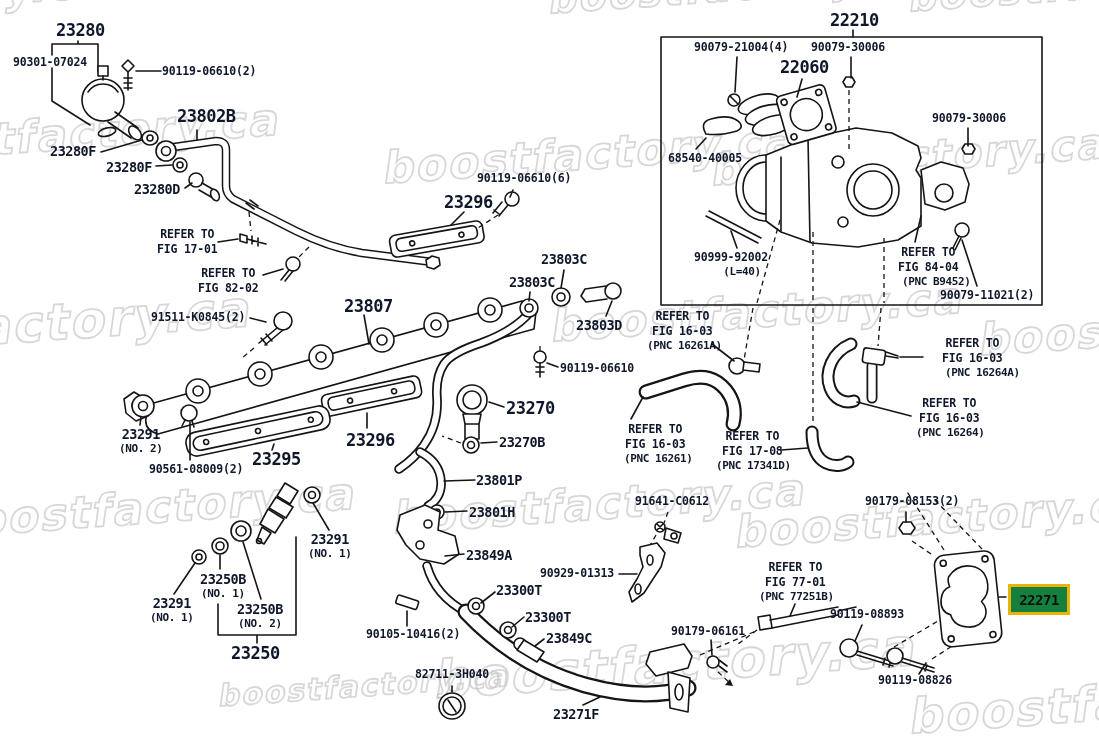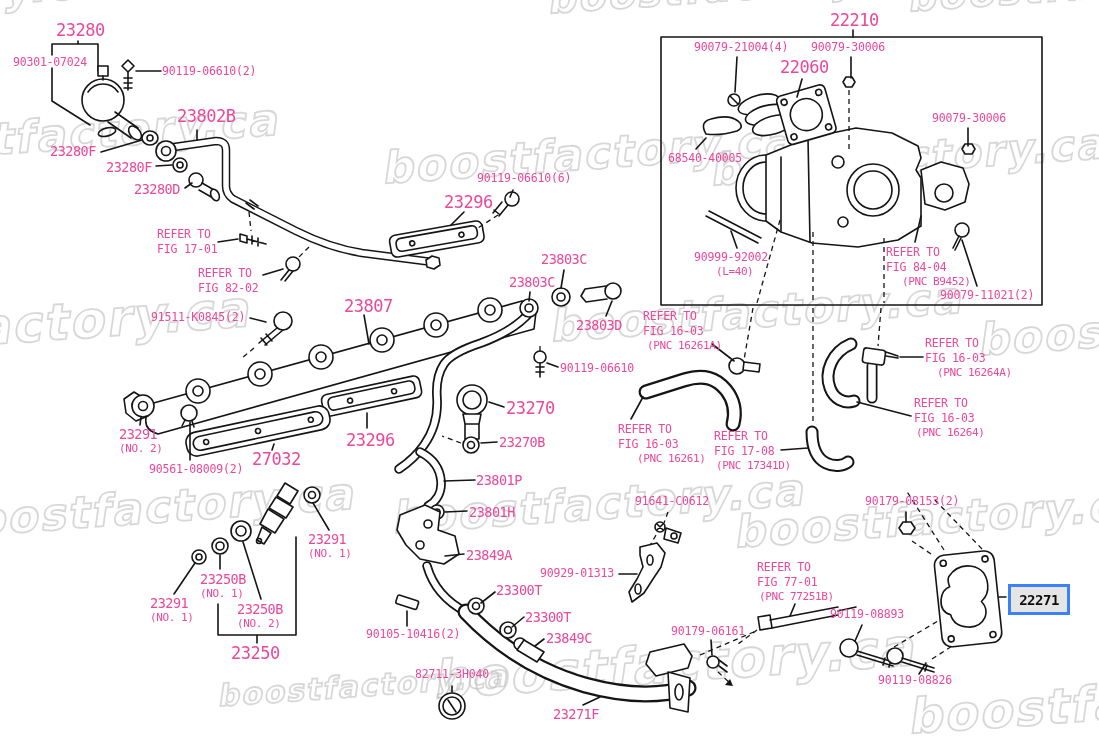--- a/index.html
+++ b/index.html
@@ -11,28 +11,28 @@
       opacity:.65;transform:rotate(-4deg) skewX(-12deg);transform-origin:left top;
       letter-spacing:2px;pointer-events:none;}
   
   svg{position:absolute;left:0;top:0;}
   .k{stroke:#151515;fill:none;stroke-width:1.6;stroke-linecap:round;stroke-linejoin:round;}
   .kw{stroke:#151515;fill:#fff;stroke-width:1.6;stroke-linejoin:round;}
   .dash{stroke:#151515;fill:none;stroke-width:1.3;stroke-dasharray:5 4;}
   .tb{stroke:#151515;fill:none;stroke-linecap:round;}
   .tw{stroke:#fff;fill:none;stroke-linecap:round;}
   
-  .lbl{position:absolute;color:#ec4899;font-weight:normal;white-space:nowrap;}
+  .lbl{position:absolute;color:#0f172a;font-weight:bold;white-space:nowrap;text-align:center;}
   .s-xl{font-size:17px;line-height:20px;letter-spacing:-0.5px;}
   .s-lg{font-size:13.5px;line-height:16px;letter-spacing:-0.5px;}
   .s-sm{font-size:11.5px;line-height:15px;letter-spacing:-0.2px;}
   .s-xs{font-size:11px;line-height:14px;letter-spacing:-0.4px;}
   .hl-box{position:absolute;left:1008px;top:584px;width:56px;height:25px;
-      border:3px solid #3b82f6;display:flex;align-items:center;justify-content:center;
-      font-weight:bold;font-size:14px;color:#0d0d0d;background:#e5e5e5;letter-spacing:-0.5px;}
+      border:3px solid #eab308;display:flex;align-items:center;justify-content:center;
+      font-weight:bold;font-size:14px;color:#0d0d0d;background:#15803d;letter-spacing:-0.5px;}
 </style>
 </head>
 <body>
 
 <div id="stage">
   <div id="wms">
       <div class="wm" style="left: -300px; top: -16px; font-size: 44px;">boostfactory.ca</div>
       <div class="wm" style="left: 553px; top: -24px; font-size: 40px;">boostfactory.ca</div>
       <div class="wm" style="left: 913px; top: -26px; font-size: 40px;">boostfactory.ca</div>
       <div class="wm" style="left: -128px; top: 122px; font-size: 44px;">boostfactory.ca</div>
@@ -393,21 +393,21 @@
         <div class="s-lg">23270B</div>
       </div>
       <div class="lbl" style="left: 119px; top: 426px;">
         <div class="s-lg">23291</div>
         <div class="s-xs">(NO. 2)</div>
       </div>
       <div class="lbl" style="left: 346px; top: 430px;">
         <div class="s-xl">23296</div>
       </div>
       <div class="lbl" style="left: 252px; top: 449px;">
-        <div class="s-xl">27032</div>
+        <div class="s-xl">23295</div>
       </div>
       <div class="lbl" style="left: 149px; top: 462px;">
         <div class="s-sm">90561-08009(2)</div>
       </div>
       <div class="lbl" style="left: 476px; top: 472px;">
         <div class="s-lg">23801P</div>
       </div>
       <div class="lbl" style="left: 469px; top: 504px;">
         <div class="s-lg">23801H</div>
       </div>
@@ -496,31 +496,31 @@
         <div class="s-sm">90079-11021(2)</div>
       </div>
       <div class="lbl" style="left: 643px; top: 309px;">
         <div class="s-sm">REFER TO</div>
         <div class="s-sm">FIG 16-03</div>
         <div class="s-xs" style="margin-left: 4px;">(PNC 16261A)</div>
       </div>
       <div class="lbl" style="left: 925px; top: 336px;">
         <div class="s-sm">REFER TO</div>
         <div class="s-sm">FIG 16-03</div>
-        <div class="s-xs" style="margin-left: 12px;">(PNC 16264A)</div>
+        <div class="s-xs" style="margin-left: 20px;">(PNC 16264A)</div>
       </div>
       <div class="lbl" style="left: 914px; top: 396px;">
         <div class="s-sm">REFER TO</div>
         <div class="s-sm">FIG 16-03</div>
         <div class="s-xs" style="margin-left: 2px;">(PNC 16264)</div>
       </div>
       <div class="lbl" style="left: 618px; top: 422px;">
         <div class="s-sm">REFER TO</div>
         <div class="s-sm">FIG 16-03</div>
-        <div class="s-xs" style="margin-left: 19px;">(PNC 16261)</div>
+        <div class="s-xs" style="margin-left: 6px;">(PNC 16261)</div>
       </div>
       <div class="lbl" style="left: 714px; top: 429px;">
         <div class="s-sm">REFER TO</div>
         <div class="s-sm">FIG 17-08</div>
         <div class="s-xs" style="margin-left: 2px;">(PNC 17341D)</div>
       </div>
       <div class="lbl" style="left: 865px; top: 494px;">
         <div class="s-sm">90179-08153(2)</div>
       </div>
       <div class="lbl" style="left: 830px; top: 607px;">

